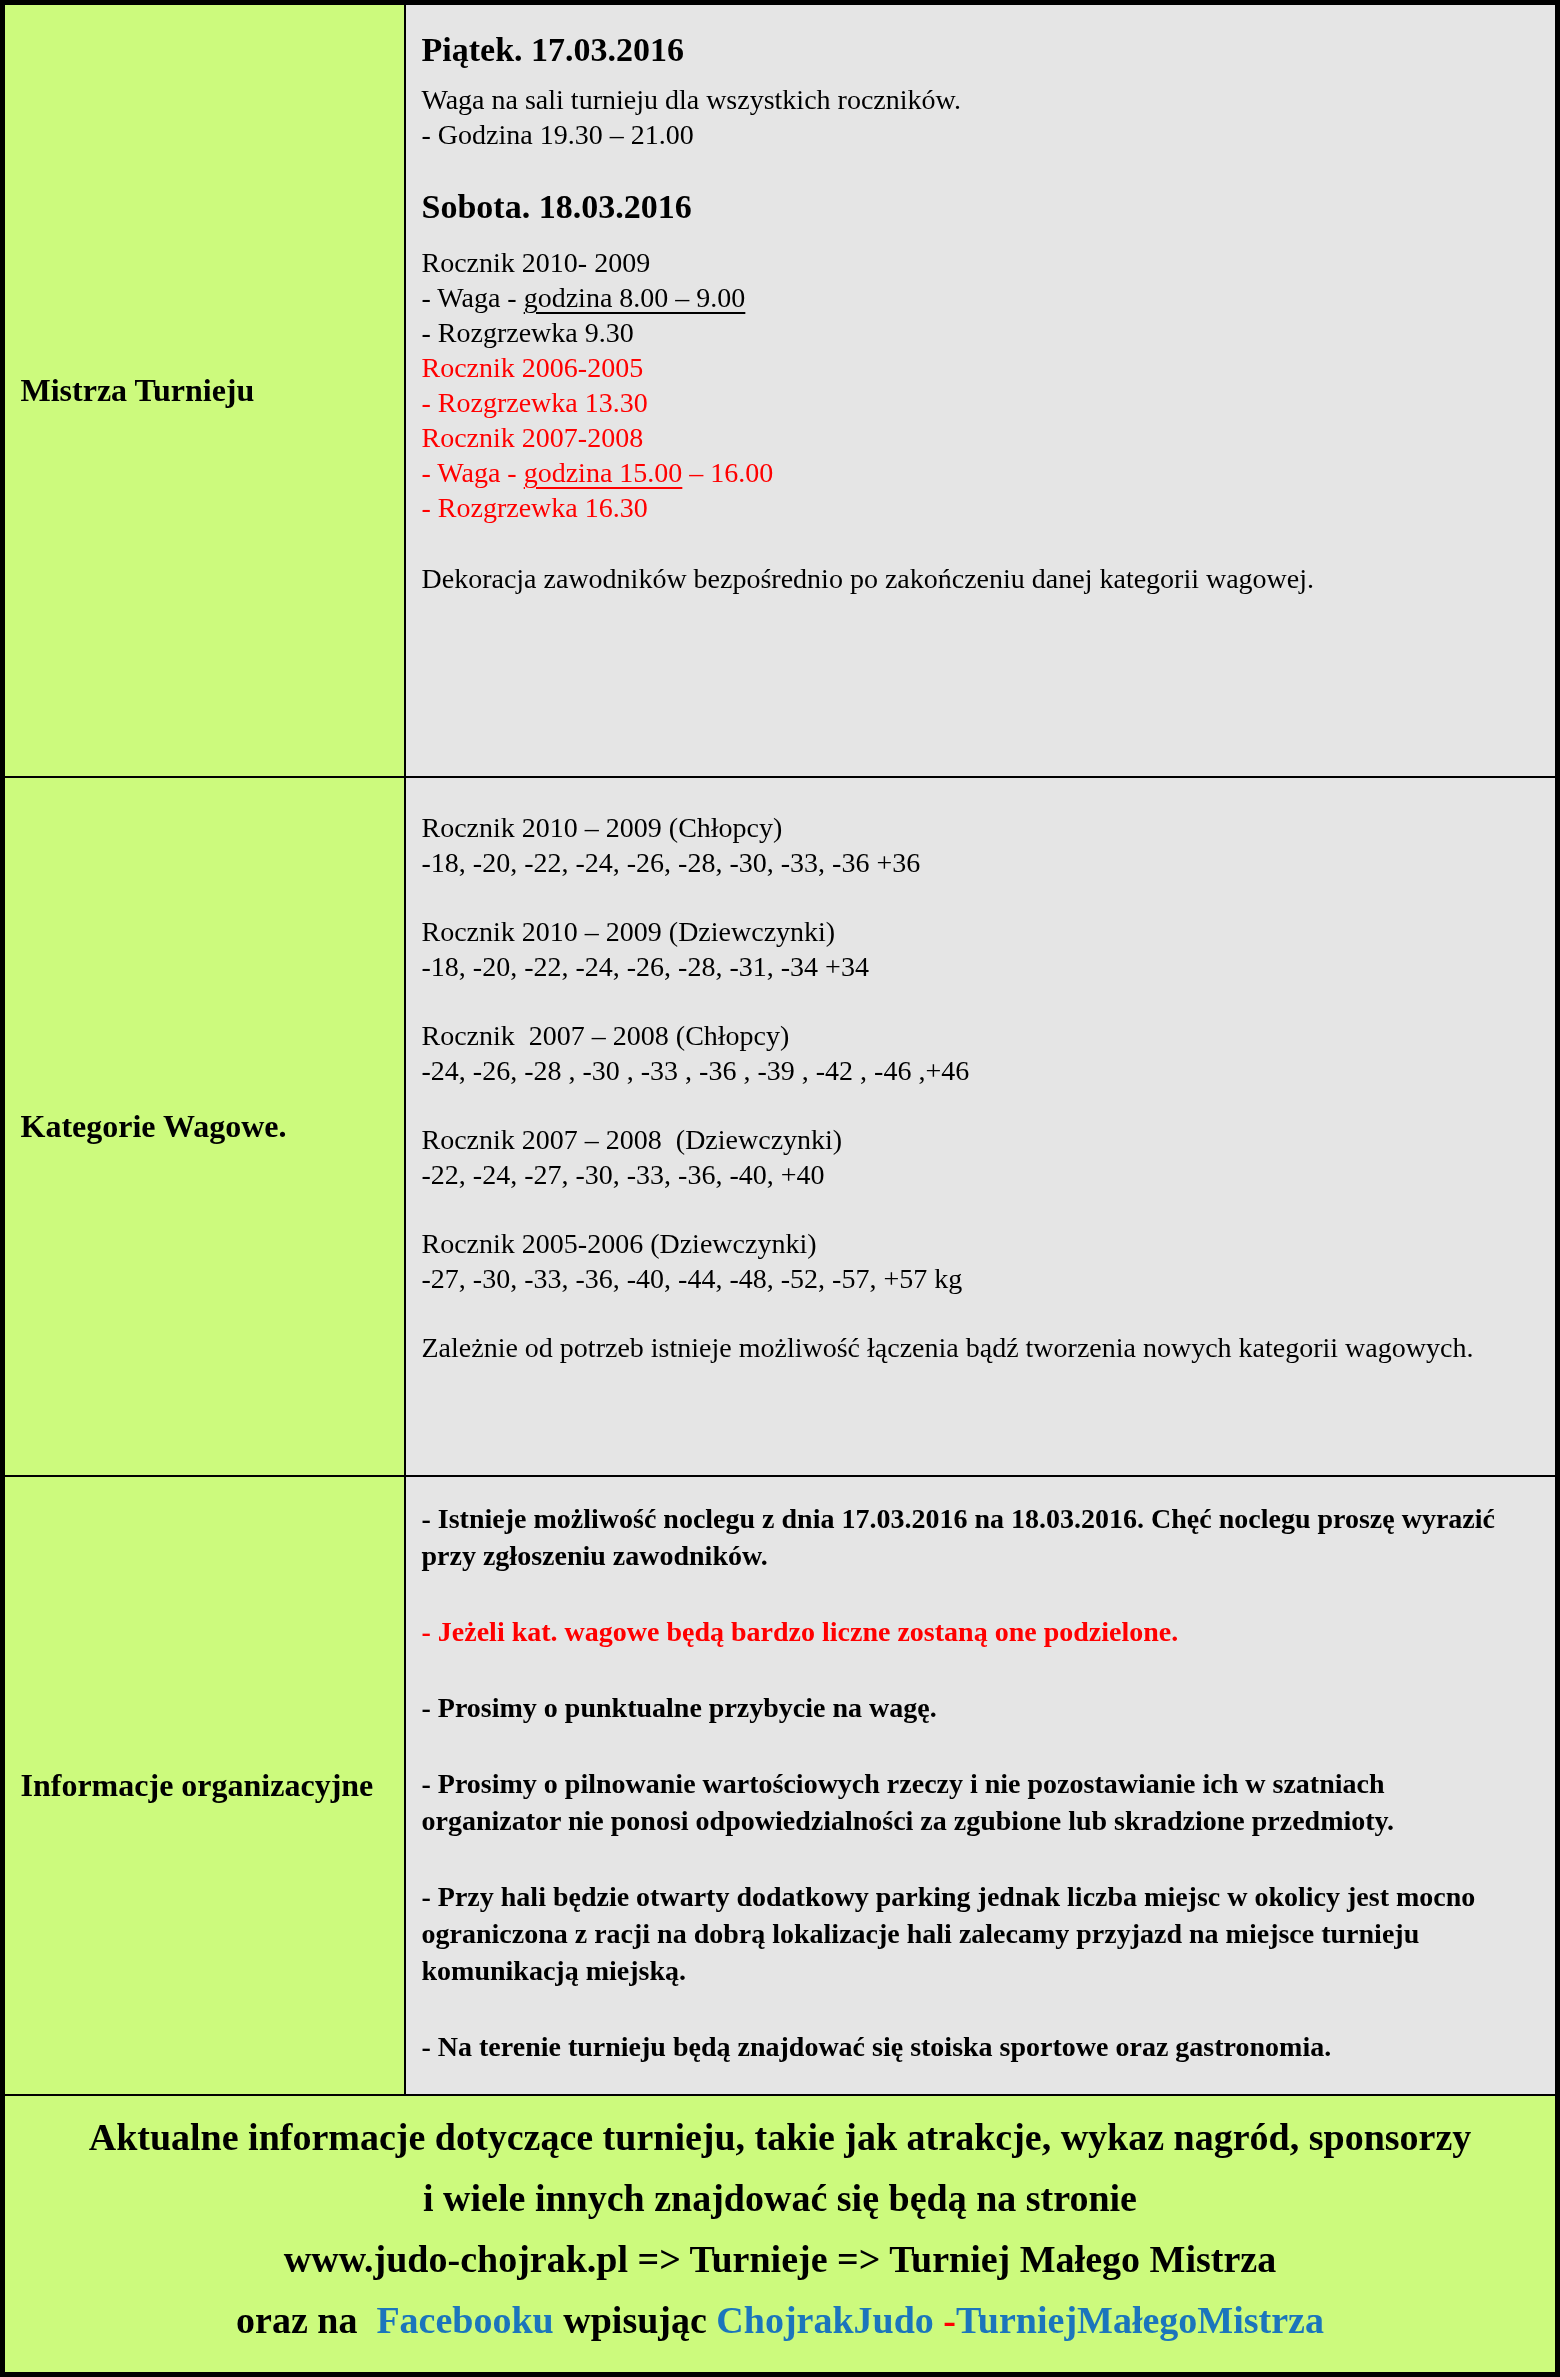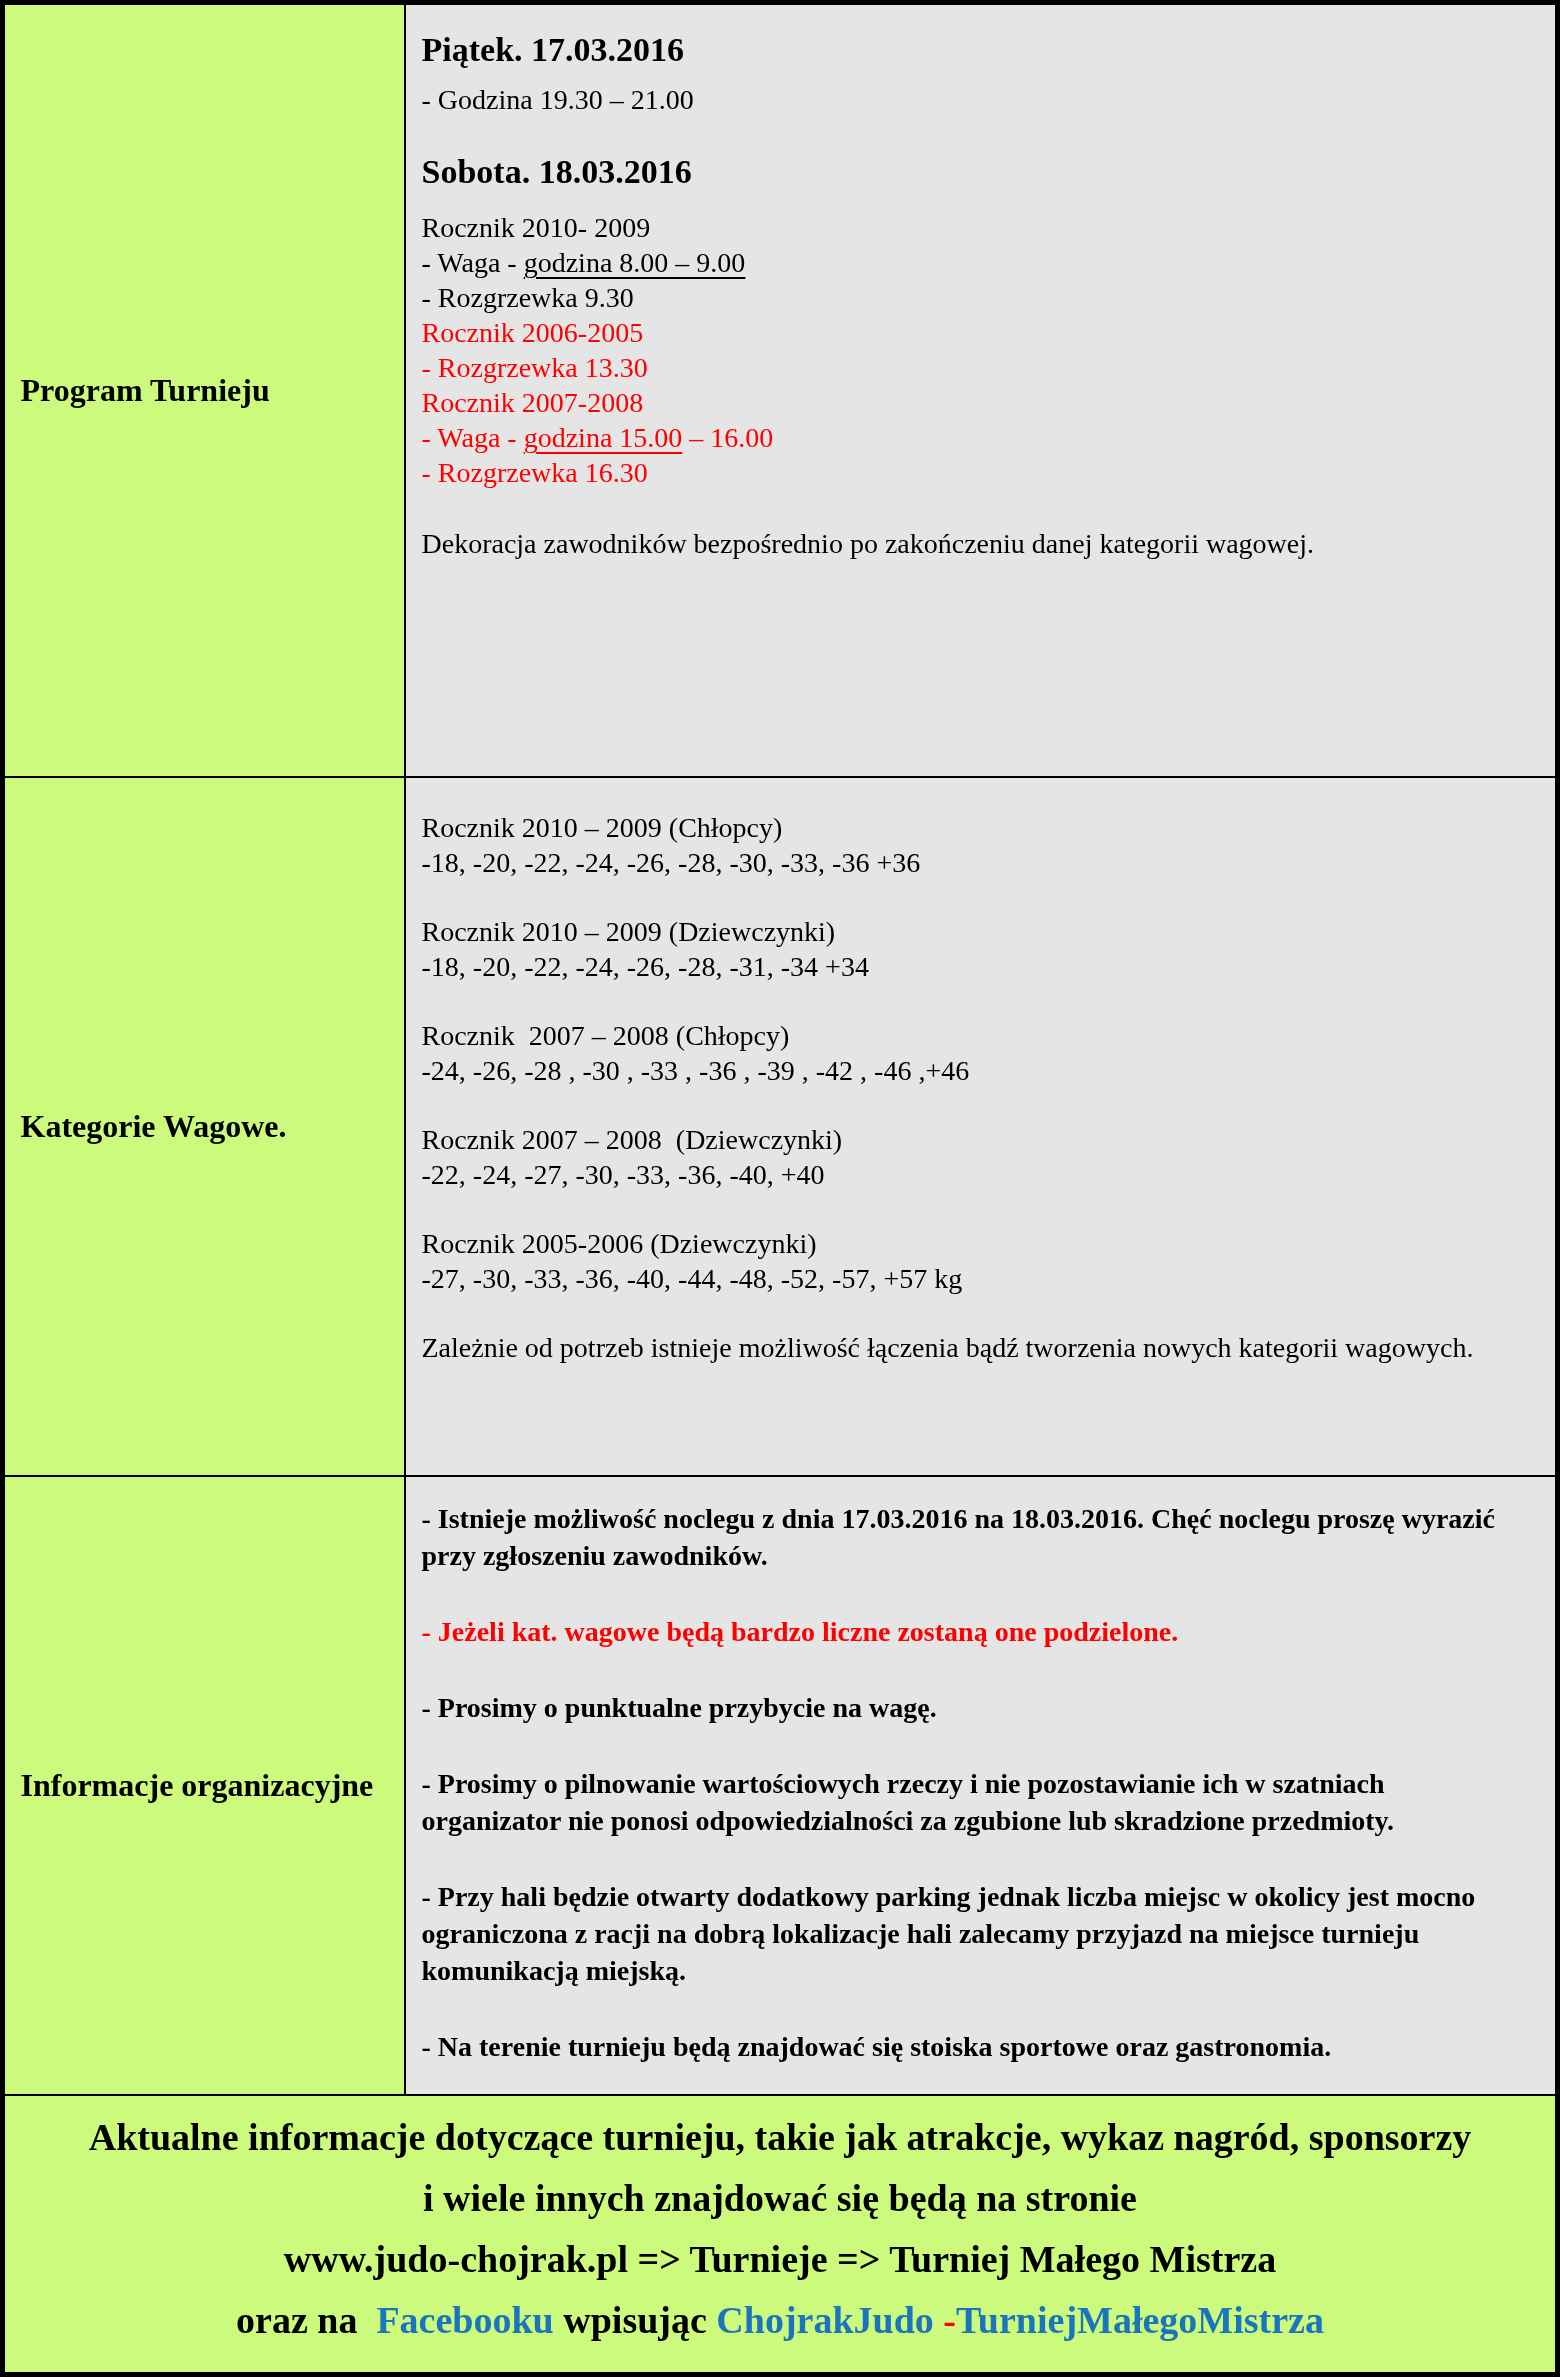--- a/index.html
+++ b/index.html
@@ -61,24 +61,25 @@
   }
   .f-line { font-size: 38px; line-height: 61px; font-weight: bold; color: #000; white-space: pre-wrap; }
 </style>
 </head>
 <body>
 
 <div class="sheet">
   <div class="grid">
 
     <div class="cell label-cell">
-      <span>Program Turnieju</span>
+      <span>Mistrza Turnieju</span>
     </div>
     <div class="cell content-cell">
       <p class="hdr">Piątek. 17.03.2016</p>
+      <div class="line">Waga na sali turnieju dla wszystkich roczników.</div>
       <div class="line">- Godzina 19.30 – 21.00</div>
 
       <p class="hdr mt-70">Sobota. 18.03.2016</p>
 
       <div class="mt-24">
         <div class="line">Rocznik 2010- 2009</div>
         <div class="line"><span>- Waga - </span><span class="u">godzina 8.00 – 9.00</span><span></span></div>
         <div class="line">- Rozgrzewka 9.30</div>
       </div>
 

